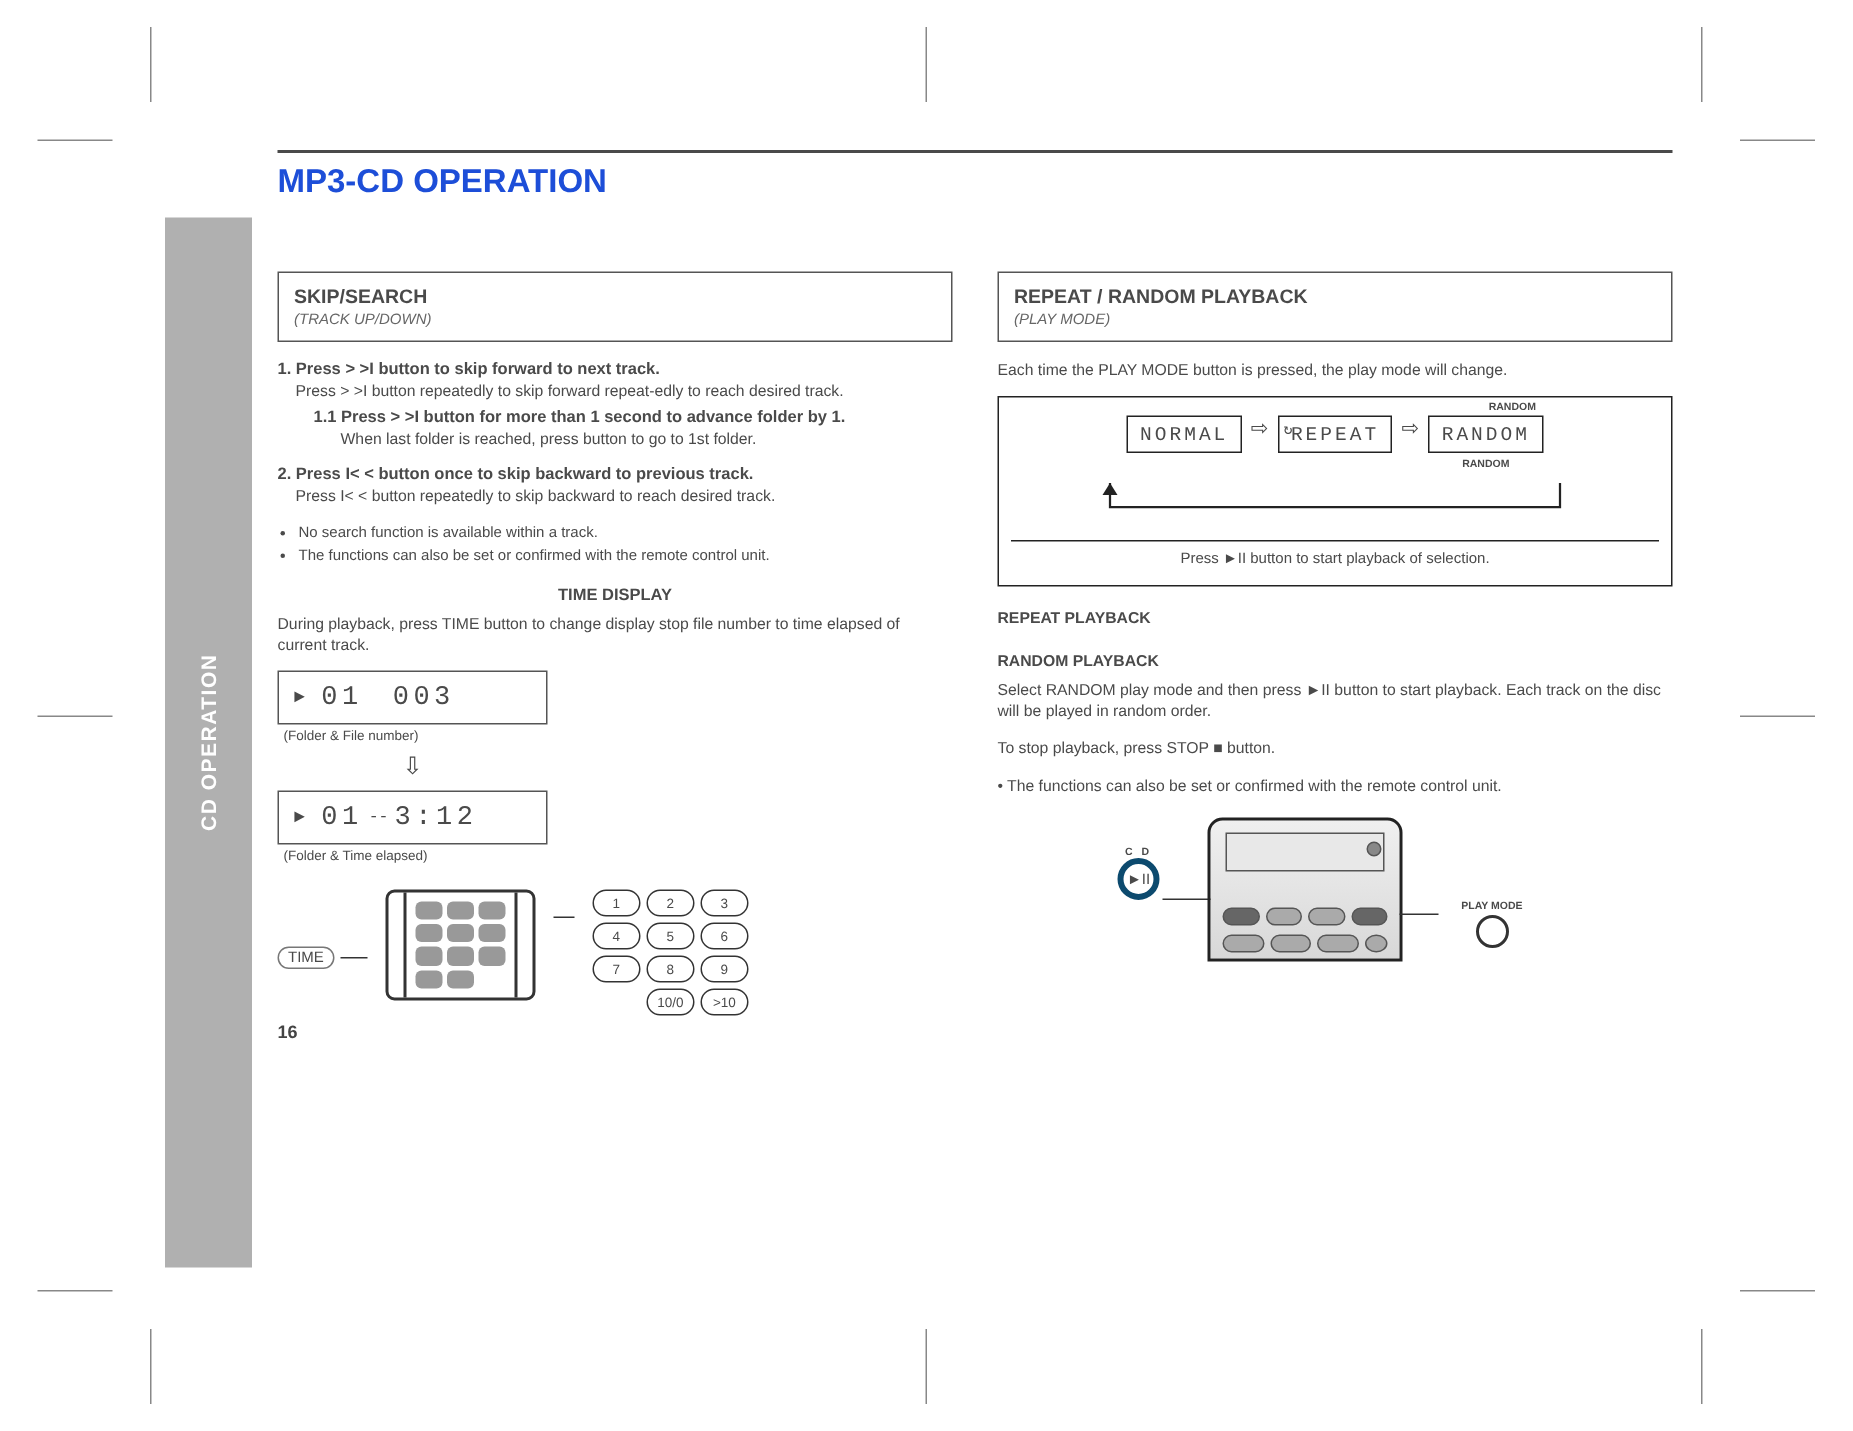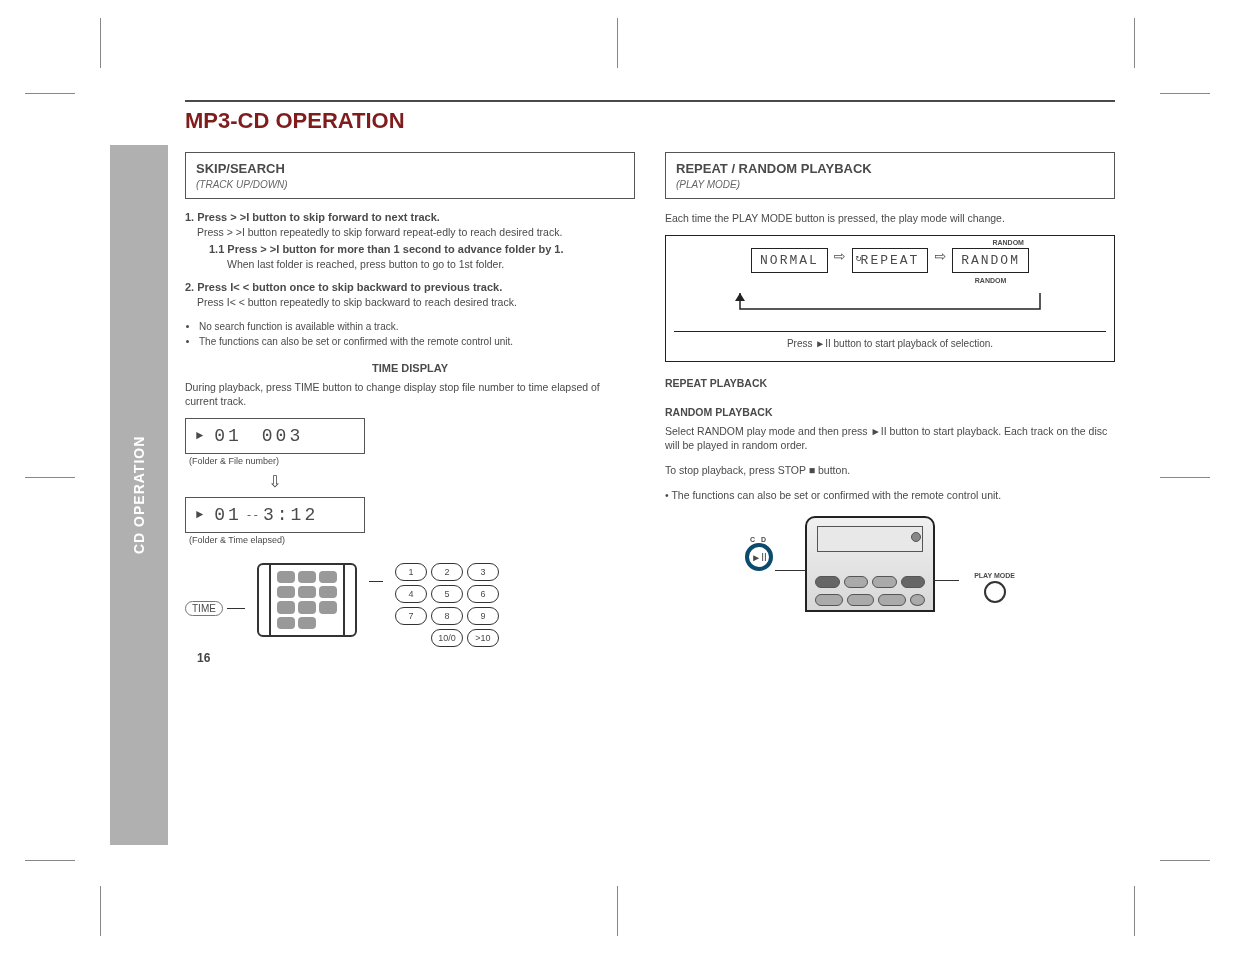--- a/index.html
+++ b/index.html
@@ -41,27 +41,28 @@
     display: flex;
     align-items: center;
     justify-content: center;
   }
   .content {
     position: absolute;
     left: 75px; top: 0;
     width: 930px;
   }
   .hr-top { border: none; border-top: 2px solid #4a4a4a; margin-bottom: 6px; width: 100%; }
-  .page-title { font-size: 22px; font-weight: bold; color: #7f1d1d; margin-bottom: 18px; }
+  .page-title { font-size: 22px; font-weight: bold; color: #1d4ed8; margin-bottom: 18px; }
   .cols { display: flex; gap: 30px; }
   .col { flex: 1; }
   .section-box {
     border: 1px solid #555;
     padding: 8px 10px;
     margin-bottom: 12px;
+    margin-top: 29px;
   }
   .section-title { font-size: 13px; font-weight: bold; margin-bottom: 3px; }
   .section-sub { font-size: 10px; font-style: italic; color: #666; }
   .steps { margin-top: 10px; }
   .step { margin-bottom: 10px; }
   .step-h { font-weight: bold; margin-bottom: 2px; }
   .step-body { font-size: 10.5px; line-height: 1.35; padding-left: 12px; }
   .indent-sub { padding-left: 24px; margin-top: 4px; }
   .indent-sub .step-h { font-weight: bold; }
   .bullet-list { margin-top: 4px; padding-left: 14px; }
@@ -147,21 +148,21 @@
   .panel .screen { position: absolute; left: 10px; right: 10px; top: 8px; height: 26px; border: 1px solid #555; background: #e8e8e8; }
   .panel .dot { position: absolute; width: 10px; height: 10px; border-radius: 50%; background: #888; right: 12px; top: 14px; border: 1px solid #555; }
   .panel .btn-row { position: absolute; bottom: 22px; left: 8px; right: 8px; display: flex; gap: 4px; }
   .panel .btn-row2 { position: absolute; bottom: 4px; left: 8px; right: 8px; display: flex; gap: 4px; }
   .panel .pb { flex:1; height: 12px; border: 1px solid #555; border-radius: 6px; background: #aaa; }
   .panel .pb.hl { background: #666; }
   .pm-label { position: absolute; right: -20px; top: 56px; display: flex; flex-direction: column; align-items: center; }
   .pm-label .txt { font-size: 7px; font-weight: bold; }
   .pm-label .c2 { width: 22px; height: 22px; border: 2px solid #333; border-radius: 50%; margin-top: 2px; }
   .lead-line { position: absolute; height: 1px; background: #333; }
-  .page-num { position: absolute; left: 12px; bottom: -18px; font-size: 12px; font-weight: bold; color: #444; }
+  .page-num { position: absolute; left: 0; bottom: -18px; font-size: 12px; font-weight: bold; color: #444; }
 </style>
 </head>
 <body>
 
 <div class="crop crop-h" style="top:93px;left:25px"></div>
 <div class="crop crop-v" style="top:18px;left:100px"></div>
 <div class="crop crop-h" style="top:93px;right:25px"></div>
 <div class="crop crop-v" style="top:18px;right:100px"></div>
 <div class="crop crop-h" style="bottom:93px;left:25px"></div>
 <div class="crop crop-v" style="bottom:18px;left:100px"></div>

